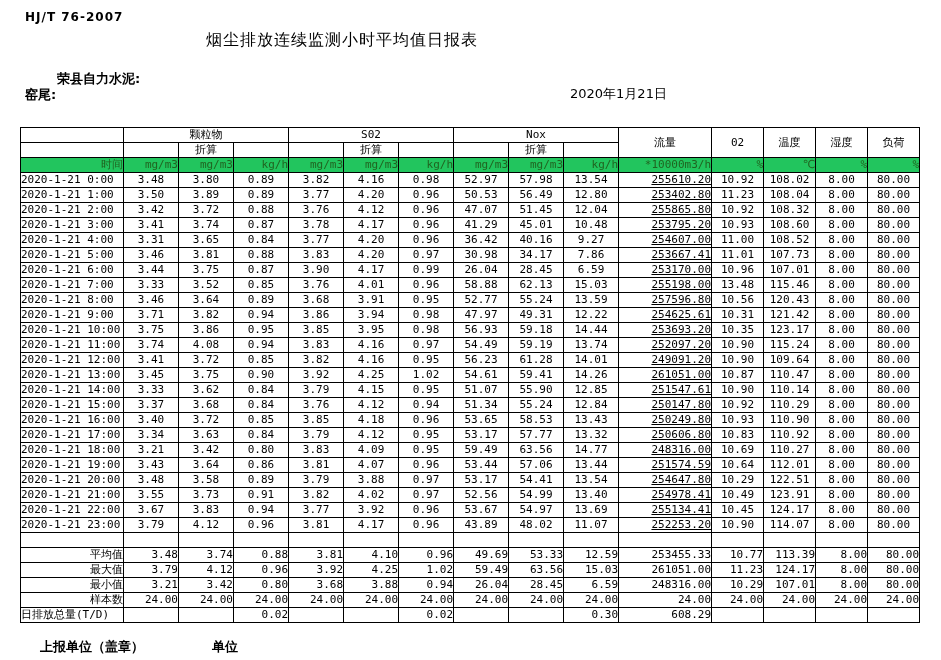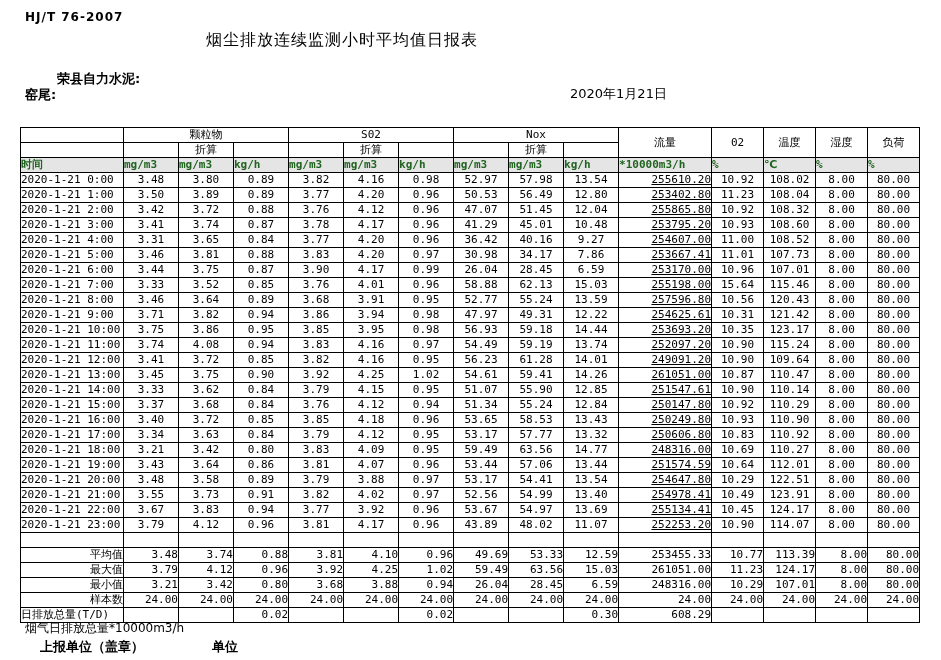--- a/index.html
+++ b/index.html
@@ -23,21 +23,21 @@
     border:1px solid #000;
     height:14px;line-height:14px;
     padding:0;margin:0;
     font-family:"DejaVu Sans Mono","DejaVu Sans",monospace;
     font-size:11px;
     overflow:hidden;white-space:nowrap;
   }
   tr.hr1 td,tr.hr2 td{height:14px;}
   td.grp{text-align:center;font-family:"DejaVu Sans","Liberation Sans",sans-serif;font-size:12px;}
   tr.units td{
-    background:#e5e5e5;color:#206420;text-align:left;height:15px;line-height:15px;font-weight:bold;
+    background:#22c55e;color:#206420;text-align:right;height:15px;line-height:15px;
   }
   tr.units td.c0{font-family:"DejaVu Sans","Liberation Sans",sans-serif;font-size:12px;}
   tr.data-row td{text-align:center;}
   tr.data-row td.c0{text-align:left;padding-right:4px;white-space:pre;}
   tr.data-row td.c10{text-align:right;padding-right:6px;text-decoration:underline;}
   tr.spacer td{height:9px;line-height:9px;}
   tr.sum-row td{text-align:right;padding-right:6px;}
   tr.sum-row td.c0{
     font-family:"DejaVu Sans","Liberation Sans",sans-serif;font-size:12px;
     text-align:right;padding-right:4px;
@@ -243,21 +243,21 @@
           <td class="c1">3.33</td>
           <td class="c2">3.52</td>
           <td class="c3">0.85</td>
           <td class="c4">3.76</td>
           <td class="c5">4.01</td>
           <td class="c6">0.96</td>
           <td class="c7">58.88</td>
           <td class="c8">62.13</td>
           <td class="c9">15.03</td>
           <td class="c10">255198.00</td>
-          <td class="c11">15.64</td>
+          <td class="c11">13.48</td>
           <td class="c12">115.46</td>
           <td class="c13">8.00</td>
           <td class="c14">80.00</td>
         </tr>
         <tr class="data-row">
           <td class="c0">2020-1-21  8:00</td>
           <td class="c1">3.46</td>
           <td class="c2">3.64</td>
           <td class="c3">0.89</td>
           <td class="c4">3.68</td>
@@ -625,16 +625,15 @@
           <td class="c9">0.30</td>
           <td class="c10">608.29</td>
           <td class="c11"></td>
           <td class="c12"></td>
           <td class="c13"></td>
           <td class="c14"></td>
         </tr>
       </tbody>
   </table>
 
-  <div class="abs" id="footer-flow-total">烟气日排放总量*10000m3/h</div>
   <div class="abs" id="footer-report-unit">上报单位（盖章）</div>
   <div class="abs" id="footer-unit">单位</div>
 </div>
 
 </body></html>

